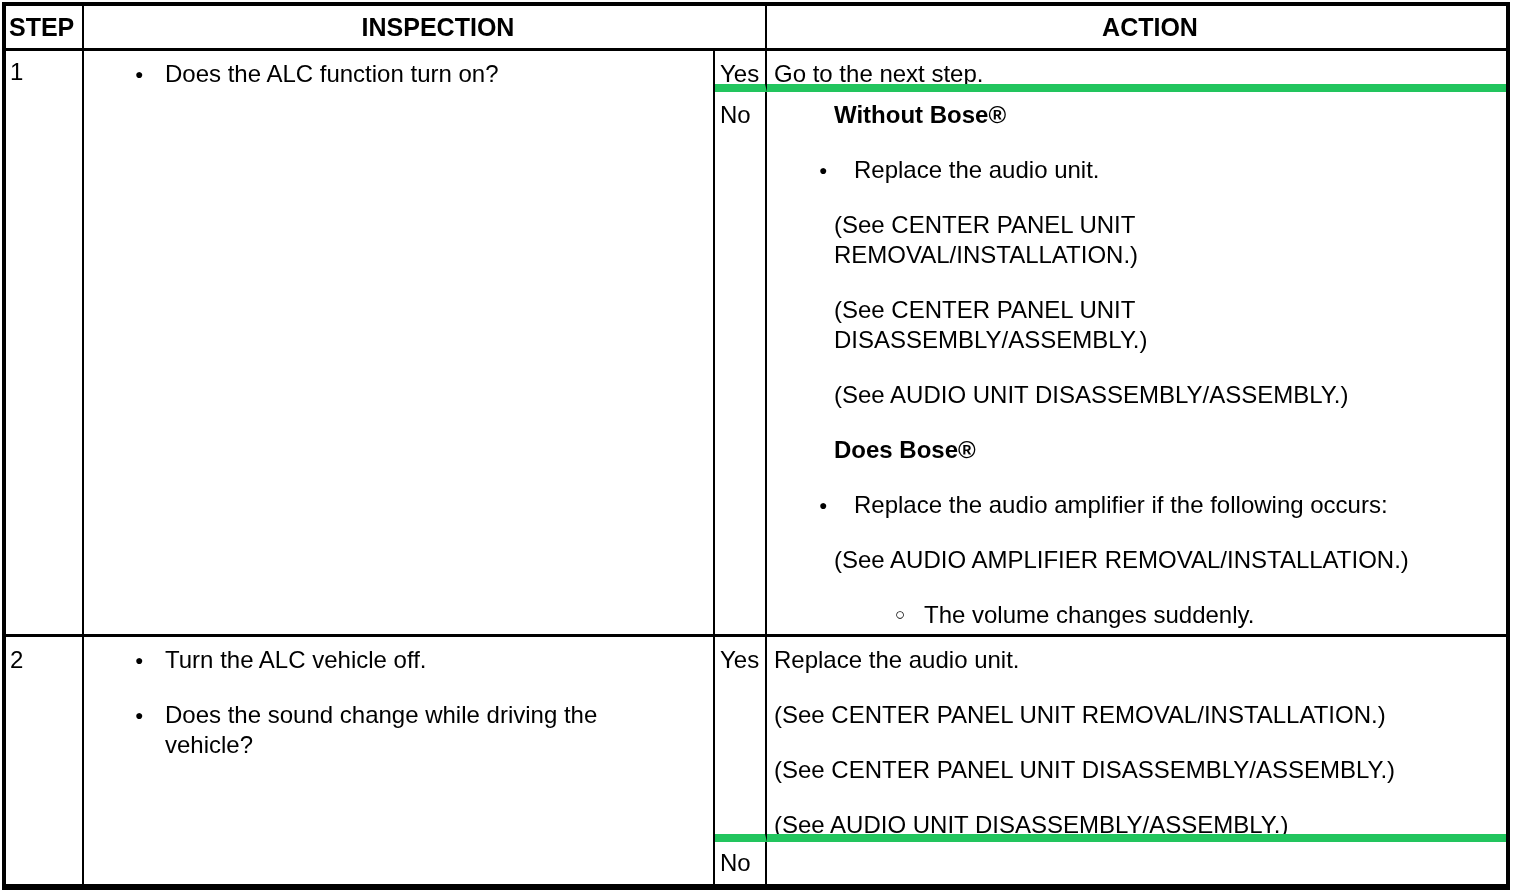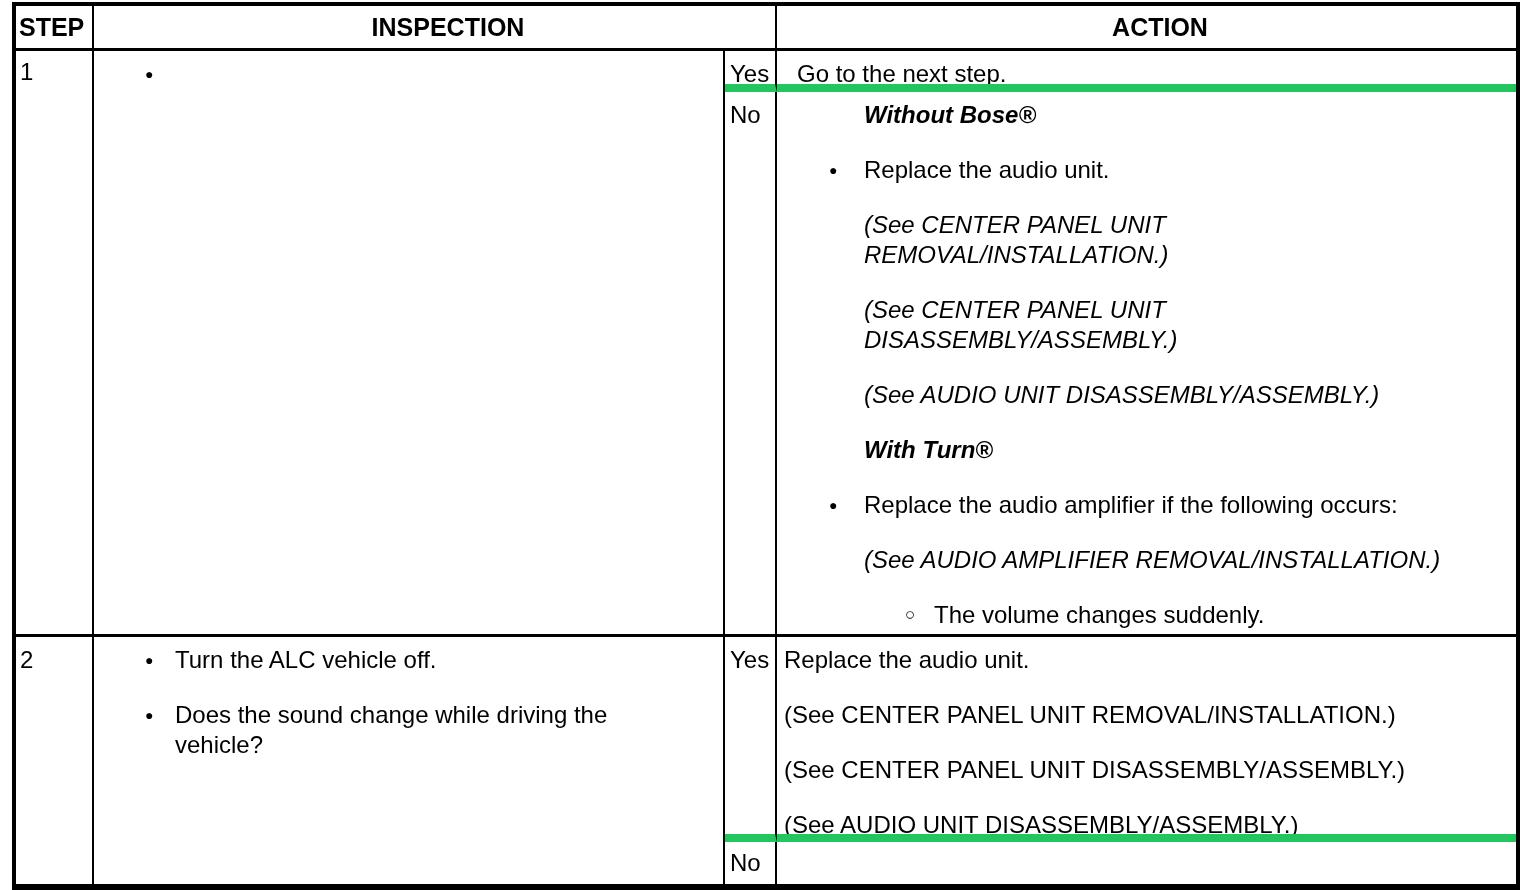--- a/index.html
+++ b/index.html
@@ -3,21 +3,21 @@
 <meta charset="utf-8">
 <style>
   html,body{margin:0;padding:0;background:#ffffff;}
   body{
     width:1520px;height:890px;position:relative;overflow:hidden;
     font-family:"Liberation Sans","DejaVu Sans",sans-serif;
     color:#000;font-size:24px;line-height:30px;
     -webkit-font-smoothing:none;
   }
   .tbl{
-    position:absolute;left:12px;top:2px;
+    position:absolute;left:2px;top:2px;
     width:1508px;height:888px;
     box-sizing:border-box;
     border:4px solid #000;border-bottom-width:6px;
     display:grid;
     grid-template-columns:78px 631px 52px 739px;
     grid-template-rows:45px 41px 545px 205px 42px;
     background:#fff;
   }
   .cell{box-sizing:border-box;overflow:hidden;}
   .br2{border-right:2px solid #000;}
@@ -27,38 +27,38 @@
   
   .hd{display:flex;align-items:center;font-weight:bold;font-size:25px;}
   .hd-step{grid-row:1;grid-column:1;padding-left:3px;}
   .hd-insp{grid-row:1;grid-column:2 / 4;justify-content:center;}
   .hd-act{grid-row:1;grid-column:4;justify-content:center;}
 
   
   .step1{grid-row:2 / 4;grid-column:1;padding:6px 2px 0 4px;}
   .insp1{grid-row:2 / 4;grid-column:2;padding:8px 8px 0 51px;}
   .yes1 {grid-row:2;grid-column:3;padding:8px 2px 0 5px;}
-  .acty1{grid-row:2;grid-column:4;padding:8px 6px 0 20px;}
+  .acty1{grid-row:2;grid-column:4;padding:8px 6px 0 7px;}
   .no1  {grid-row:3;grid-column:3;padding:8px 2px 0 5px;}
   .actn1{grid-row:3;grid-column:4;padding:8px 6px 0 52px;}
   .step2{grid-row:4 / 6;grid-column:1;padding:8px 2px 0 4px;}
   .insp2{grid-row:4 / 6;grid-column:2;padding:8px 8px 0 51px;}
   .yes2 {grid-row:4;grid-column:3;padding:8px 2px 0 5px;}
   .acty2{grid-row:4;grid-column:4;padding:8px 6px 0 7px;}
   .no2  {grid-row:5;grid-column:3;padding:6px 2px 0 5px;}
   .actn2{grid-row:5;grid-column:4;padding:6px 6px 0 7px;}
 
   
   .para{display:flex;align-items:flex-start;margin:0 0 25px 0;}
   .para:last-child{margin-bottom:0;}
   .dot{flex:0 0 35px;font-size:14px;line-height:30px;}
   .insp1 .dot,.insp2 .dot{flex:0 0 30px;}
   .sub{margin-left:76px;}
   .sub .dot{flex:0 0 29px;font-size:17px;font-weight:bold;}
-  .indent{margin-left:35px;font-style:italic;}
+  .indent{margin-left:15px;}
   .line{white-space:nowrap;line-height:30px;}
   .heading .line{font-weight:bold;}
 </style>
 </head>
 <body>
 
 <div class="tbl">
 
   <div class="cell hd hd-step br2 bb3">
     <span>STEP</span>
@@ -70,20 +70,23 @@
     <span>ACTION</span>
   </div>
 
   <div class="cell step1 br2 bb3">
     <div class="line">1</div>
   </div>
 
   <div class="cell insp1 br2 bb3">
     <div class="para">
       <span class="dot">●</span>
+      <div class="lines">
+        <div class="line">Does the ALC function turn on?</div>
+      </div>
     </div>
   </div>
 
   <div class="cell yes1 br2 bb2">
     <div class="line">Yes</div>
   </div>
   <div class="cell acty1 bb2">
     <div class="para">
       <div class="lines">
         <div class="line">Go to the next step.</div>
@@ -118,21 +121,21 @@
         <div class="line">DISASSEMBLY/ASSEMBLY.)</div>
       </div>
     </div>
     <div class="para indent">
       <div class="lines">
         <div class="line">(See AUDIO UNIT DISASSEMBLY/ASSEMBLY.)</div>
       </div>
     </div>
     <div class="para heading indent">
       <div class="lines">
-        <div class="line">With Turn®</div>
+        <div class="line">Does Bose®</div>
       </div>
     </div>
     <div class="para">
       <span class="dot">●</span>
       <div class="lines">
         <div class="line">Replace the audio amplifier if the following occurs:</div>
       </div>
     </div>
     <div class="para indent">
       <div class="lines">

